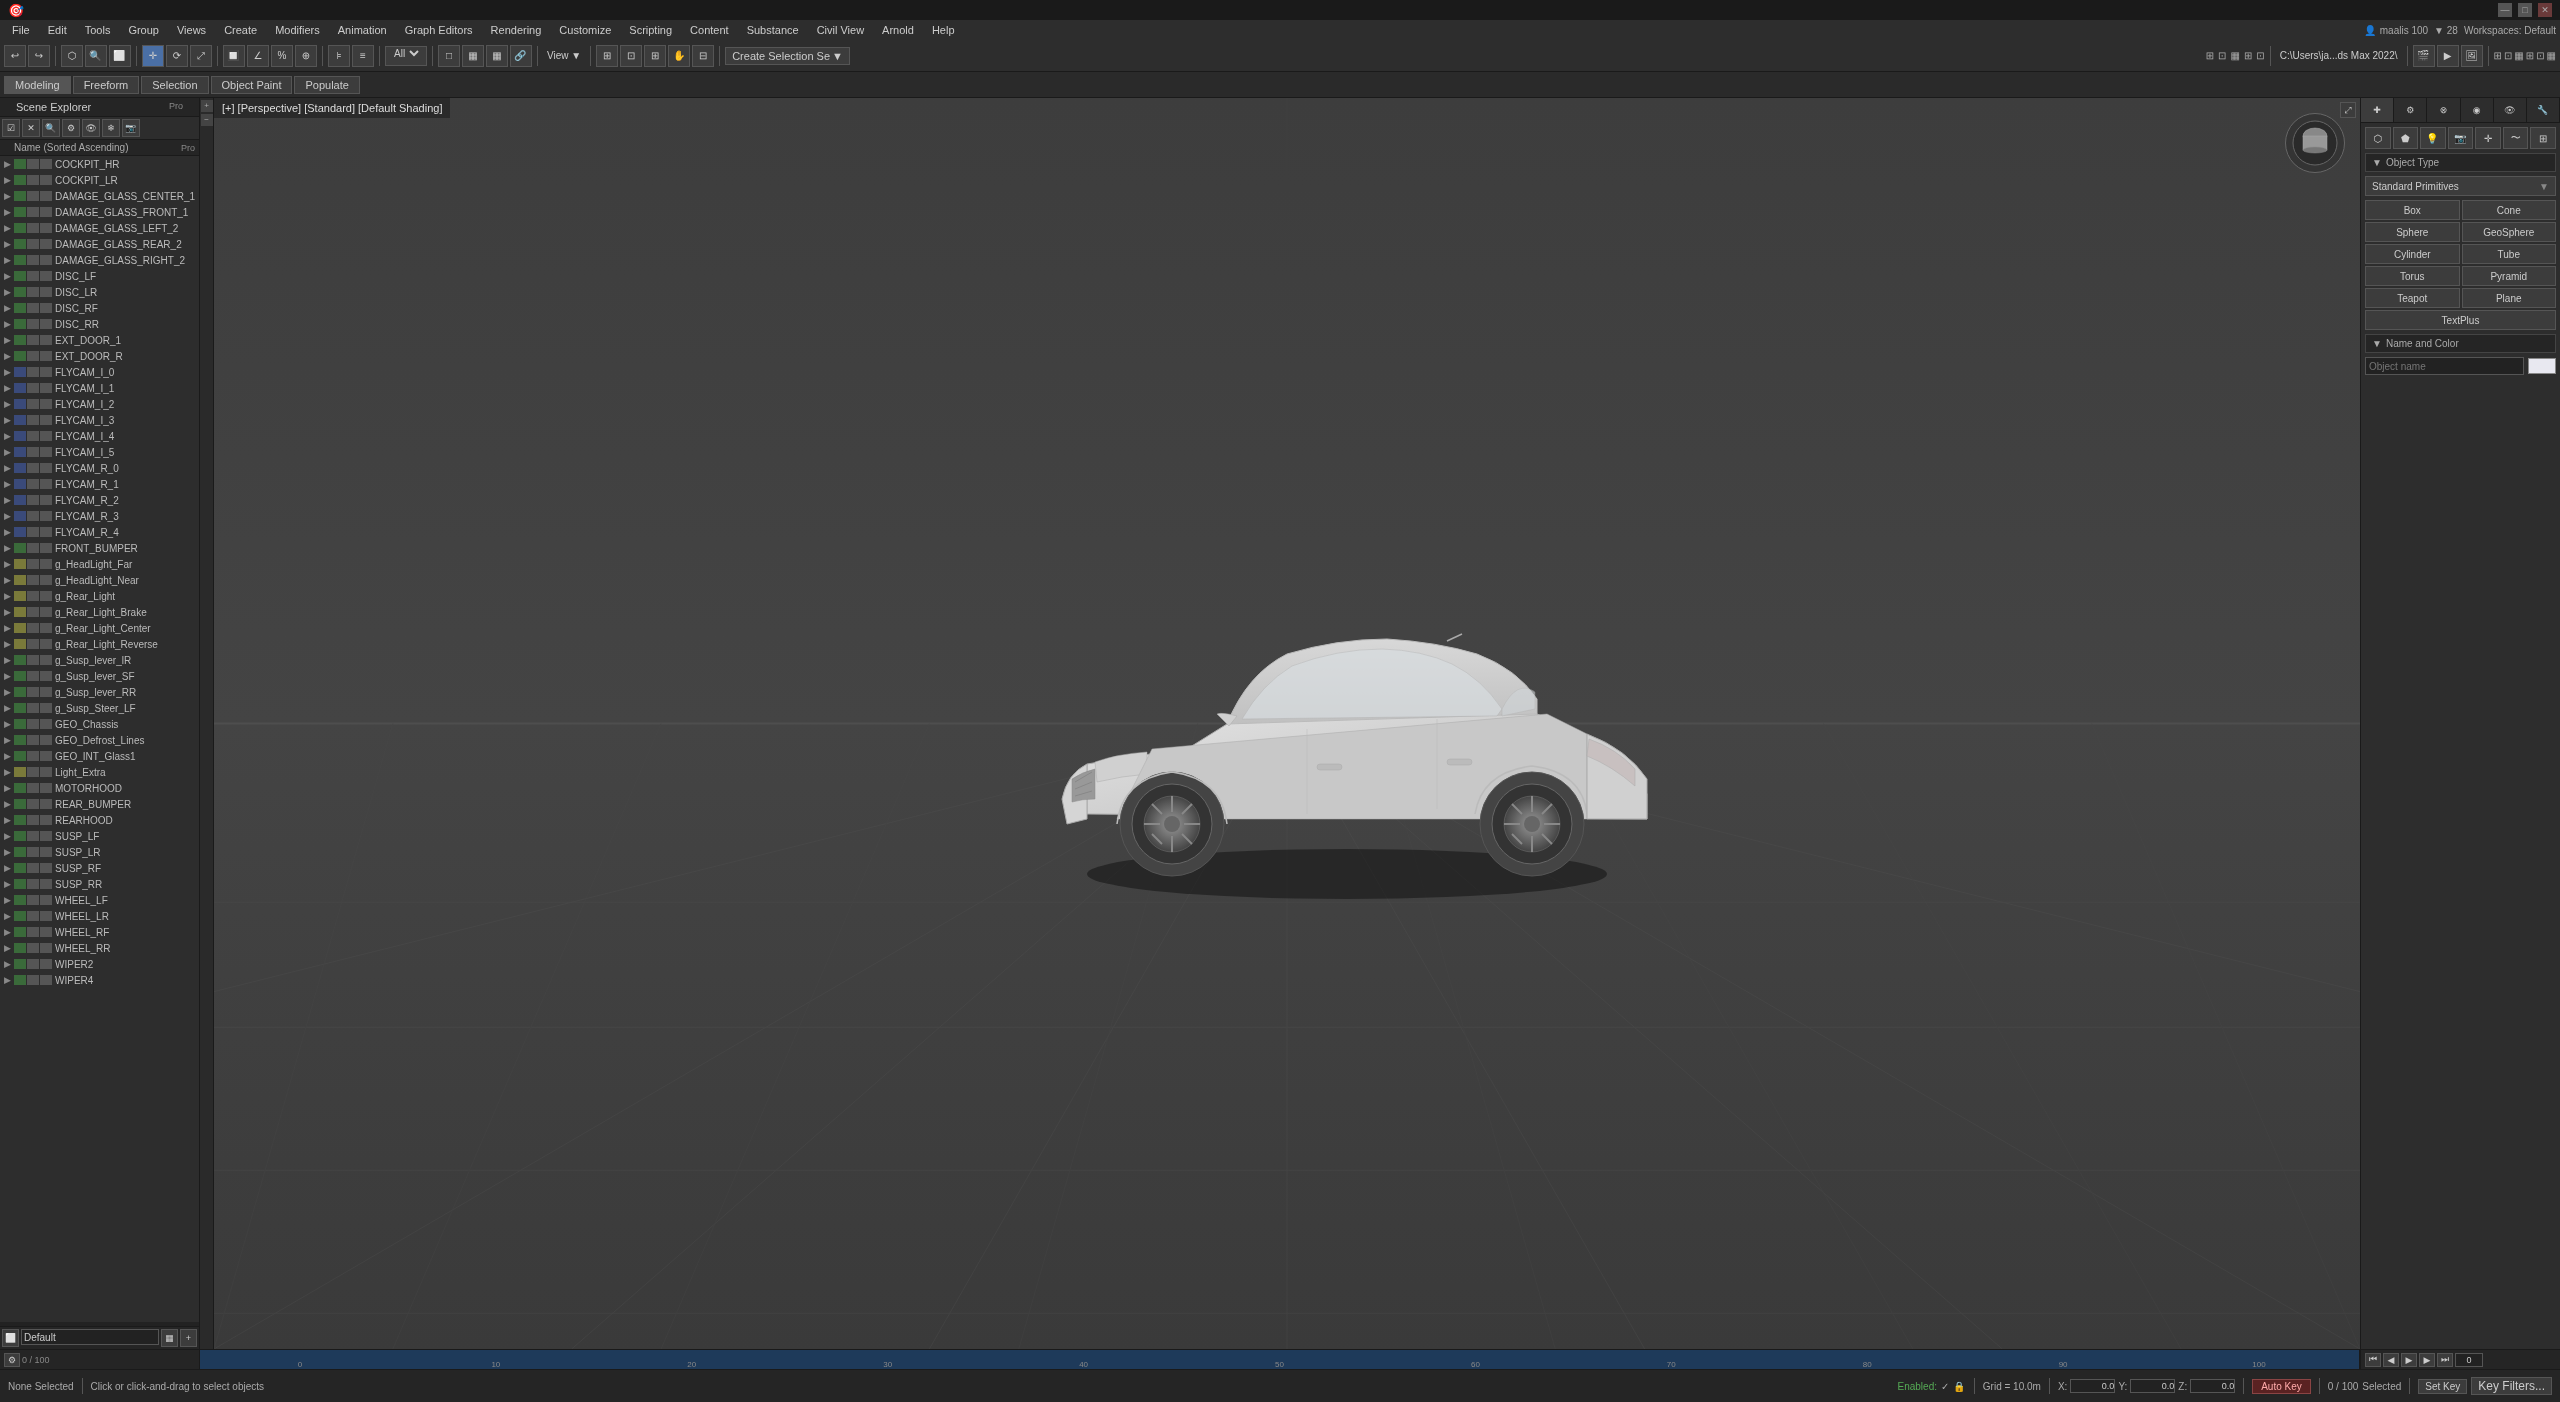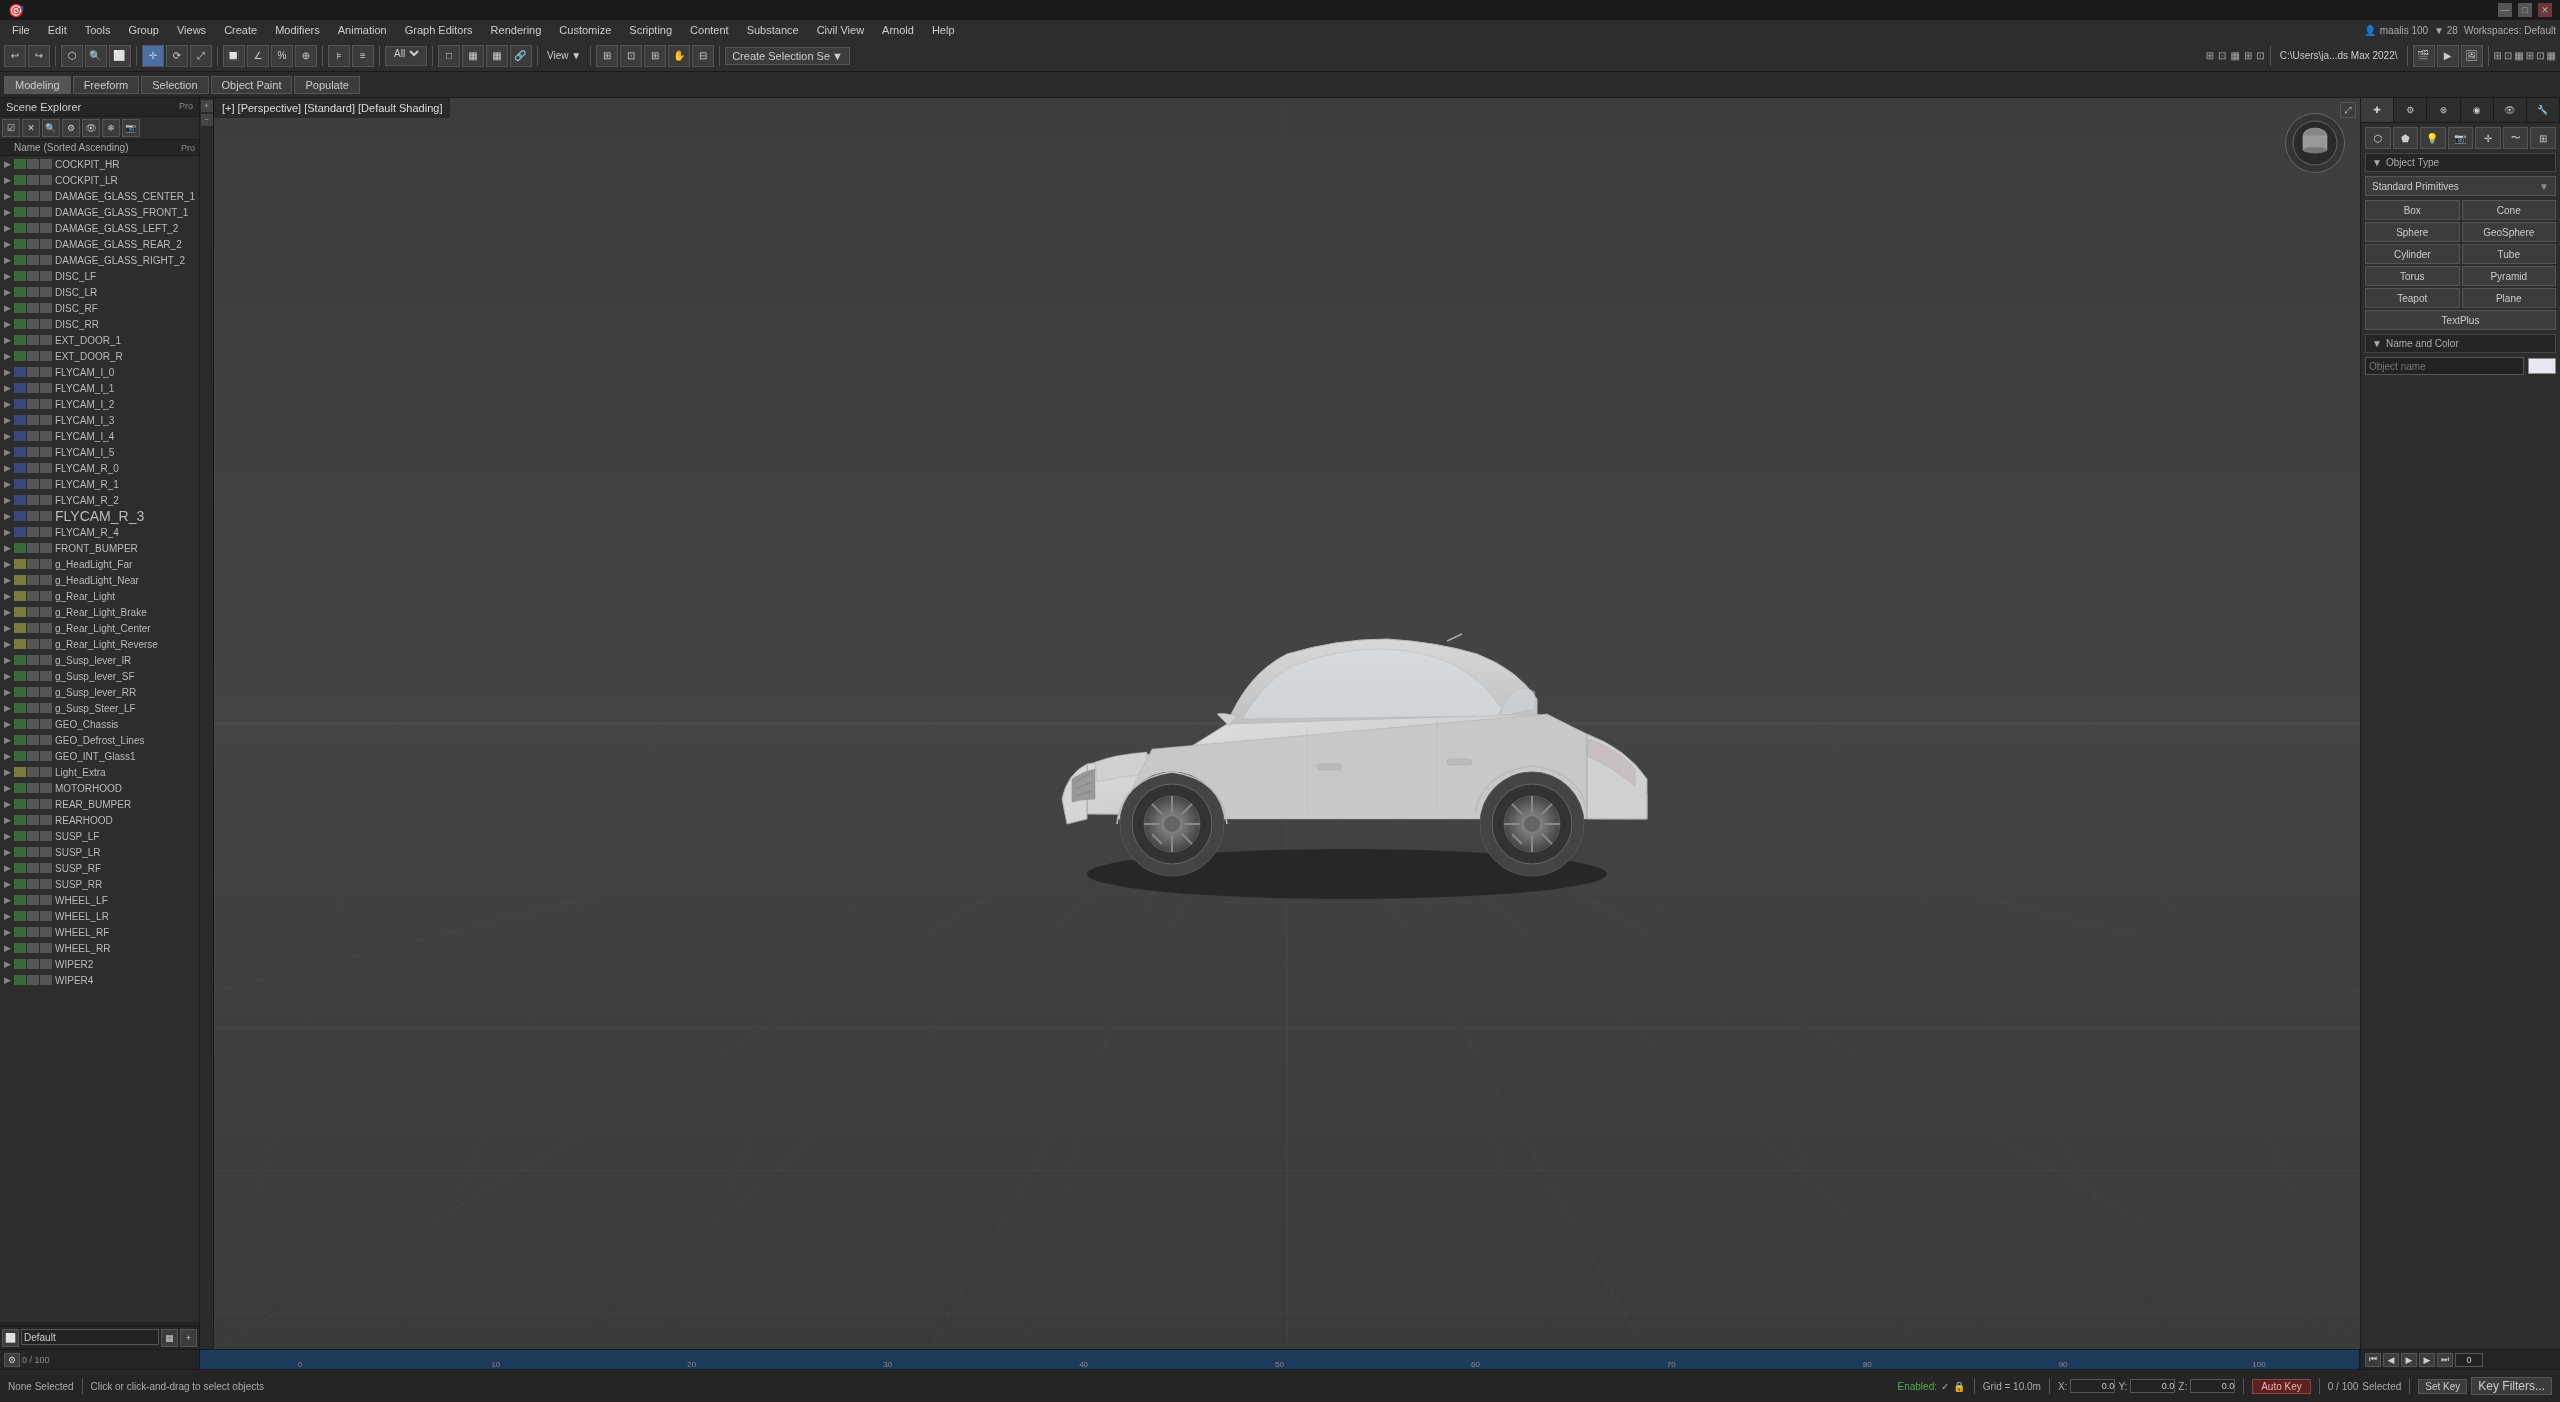--- a/index.html
+++ b/index.html
@@ -106,21 +106,21 @@
       width: 200px;
       min-width: 200px;
       background: #2d2d2d;
       border-right: 1px solid #1a1a1a;
       display: flex;
       flex-direction: column;
       height: 100%;
     }
     #scene-explorer-header {
       background: #252525;
-      padding: 3px 6px;
+      padding: 3px 16px;
       font-size: 11px;
       border-bottom: 1px solid #1a1a1a;
       display: flex;
       justify-content: space-between;
     }
     #scene-explorer-toolbar {
       background: #2d2d2d;
       padding: 2px;
       display: flex;
       gap: 2px;
@@ -706,21 +706,21 @@
       </span>
       <span style="font-size:10px;color:#bbb;">FLYCAM_R_2</span>
     </div>
           <div class="scene-item">
       <span class="expand-arrow">▶</span>
       <span class="item-icons">
         <span class="icon-box" style="background:#3a4a7a;"> </span>
         <span class="icon-box icon-gray"> </span>
         <span class="icon-box icon-gray"> </span>
       </span>
-      <span style="font-size:14px;color:#bbb;">FLYCAM_R_3</span>
+      <span style="font-size:10px;color:#bbb;">FLYCAM_R_3</span>
     </div>
           <div class="scene-item">
       <span class="expand-arrow">▶</span>
       <span class="item-icons">
         <span class="icon-box" style="background:#3a4a7a;"> </span>
         <span class="icon-box icon-gray"> </span>
         <span class="icon-box icon-gray"> </span>
       </span>
       <span style="font-size:10px;color:#bbb;">FLYCAM_R_4</span>
     </div>

